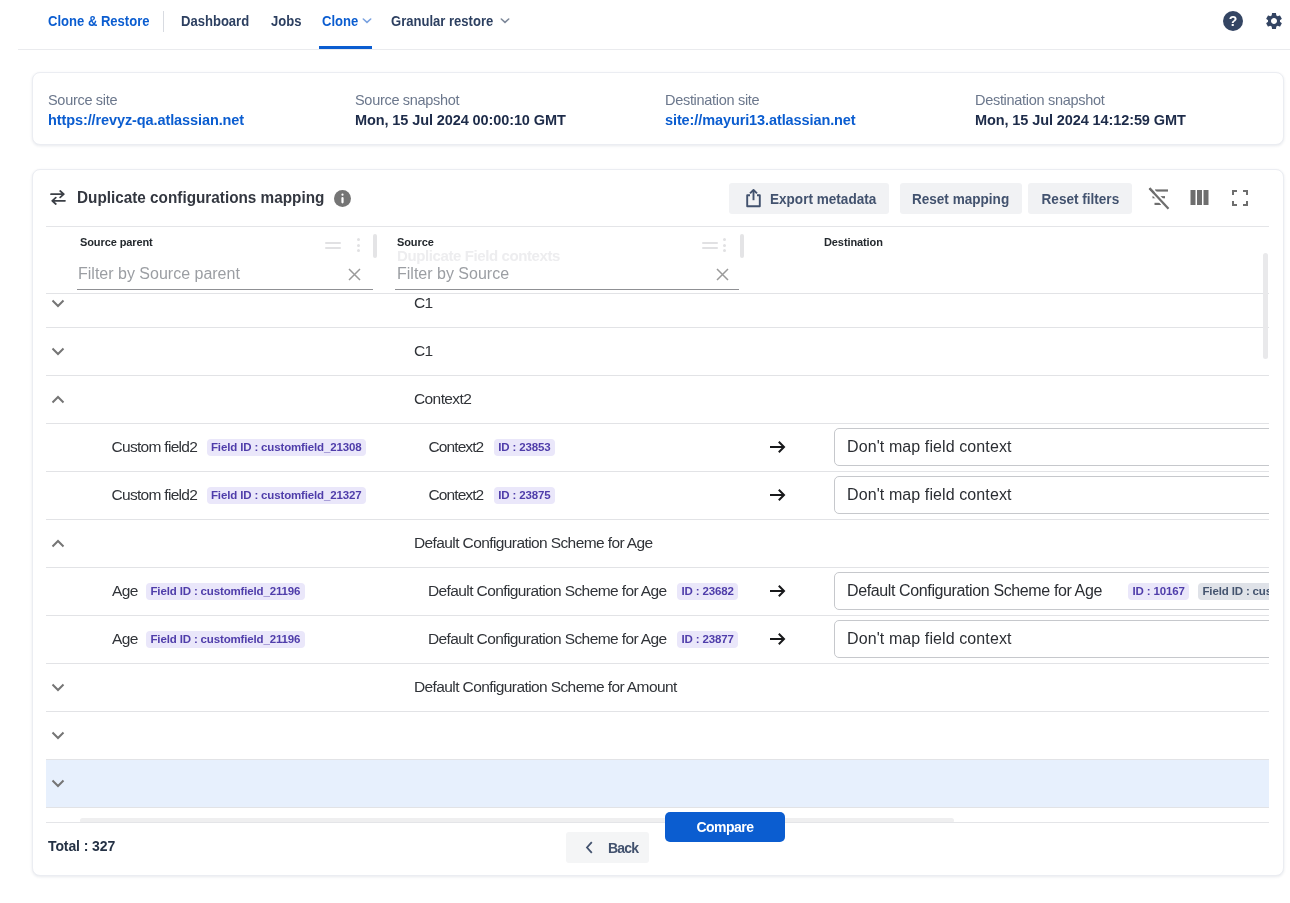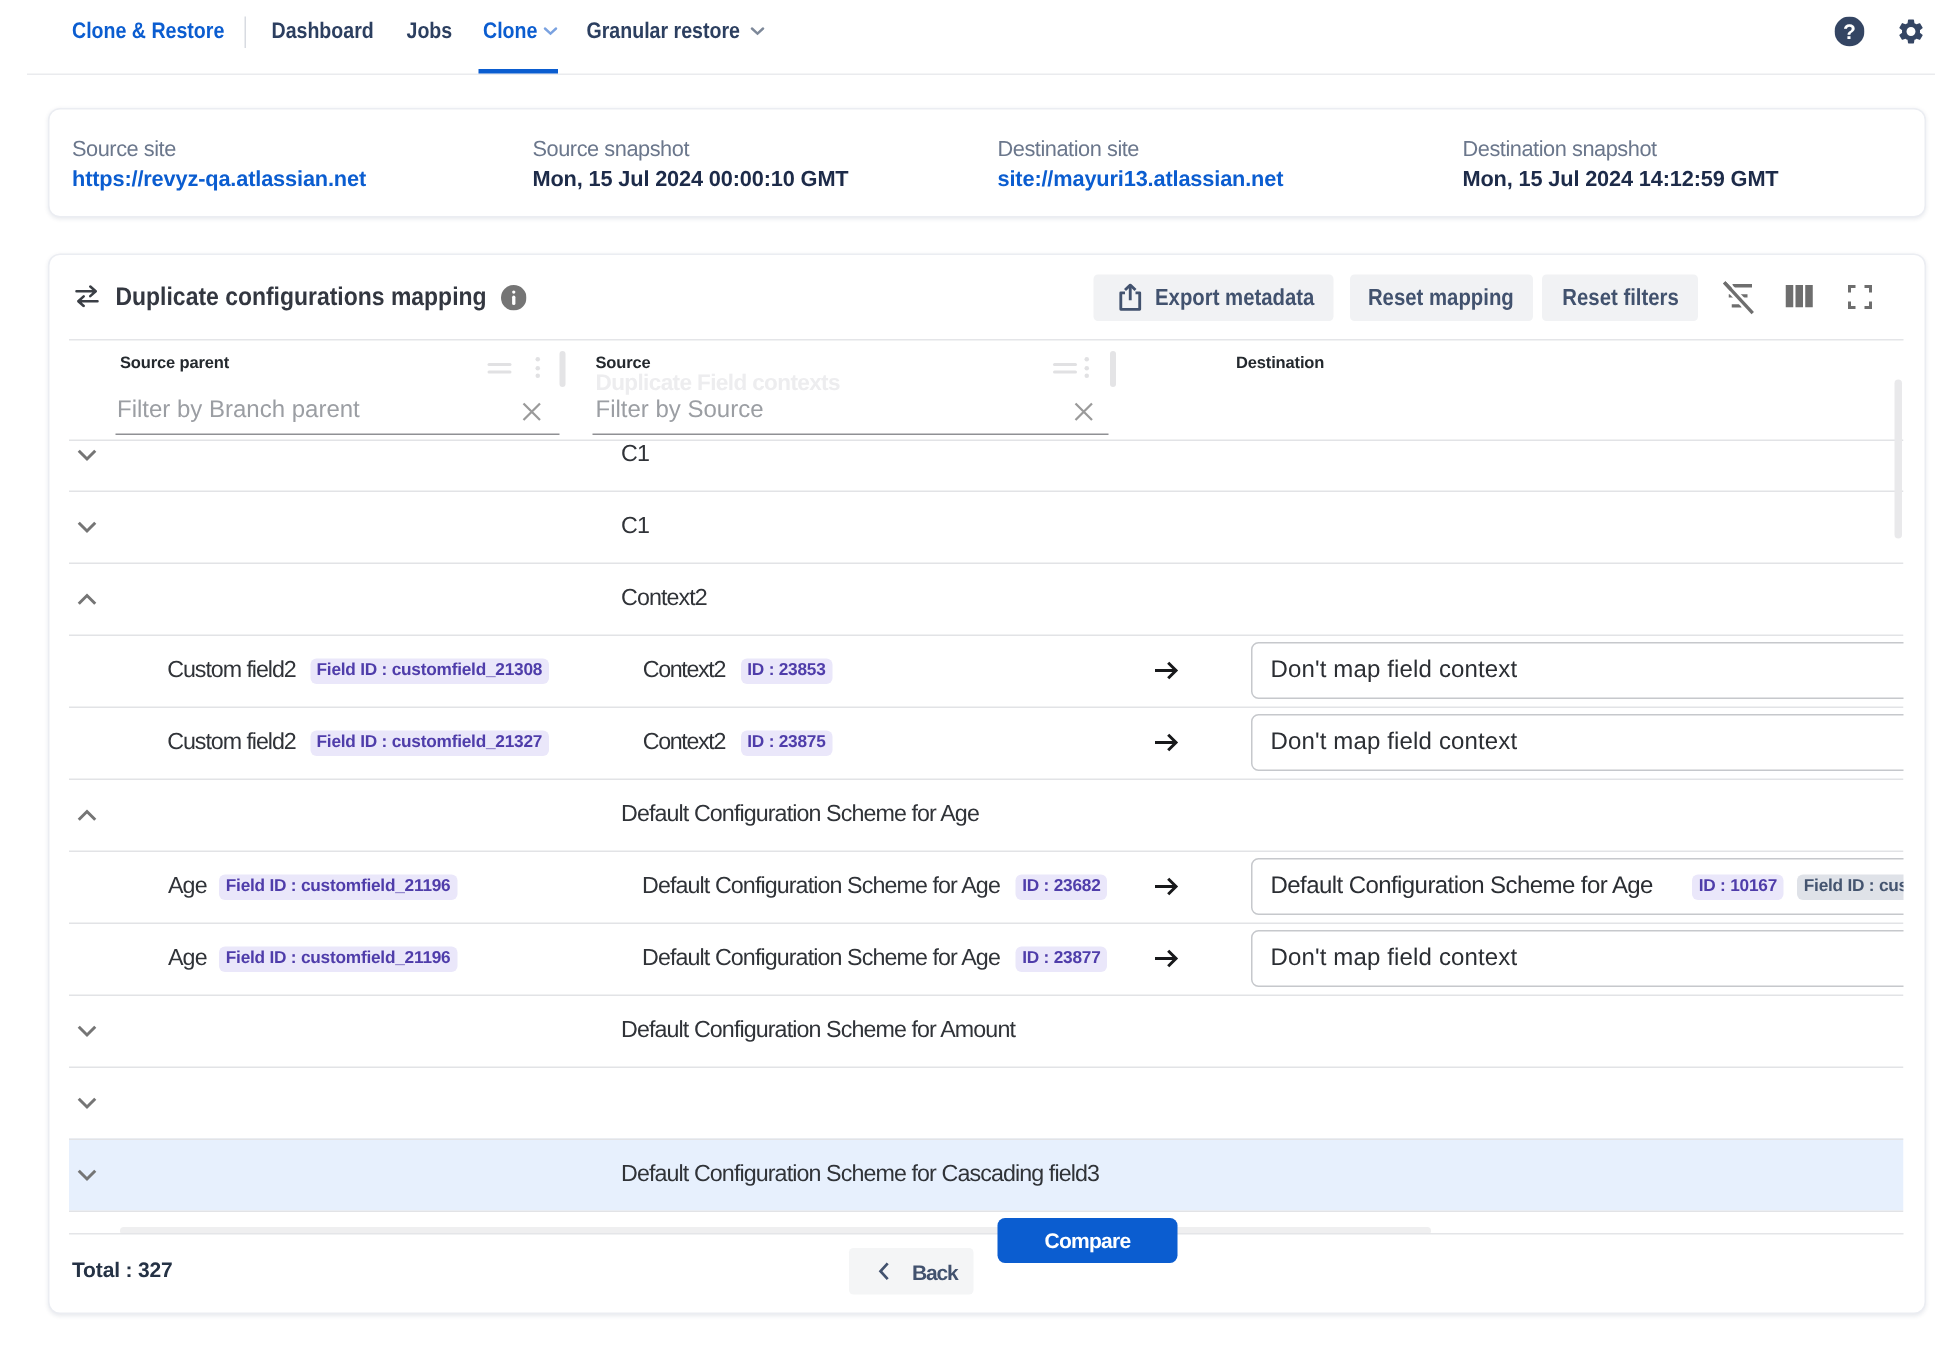--- a/index.html
+++ b/index.html
@@ -135,21 +135,21 @@
     <div class="hdr" style="left:351px;top:7px;">Source</div>
     <div class="abs" style="left:656px;top:15px;width:16px;height:2.4px;background:#e1e1e3;border-radius:1px;"></div>
     <div class="abs" style="left:656px;top:19.6px;width:16px;height:2.4px;background:#e1e1e3;border-radius:1px;"></div>
     <div class="abs" style="left:677px;top:11px;width:3px;height:3px;border-radius:50%;background:#e1e1e3;"></div>
     <div class="abs" style="left:677px;top:16.5px;width:3px;height:3px;border-radius:50%;background:#e1e1e3;"></div>
     <div class="abs" style="left:677px;top:22px;width:3px;height:3px;border-radius:50%;background:#e1e1e3;"></div>
     <div class="abs" style="left:694px;top:7px;width:3.5px;height:24px;border-radius:2px;background:#e4e4e6;"></div>
 
     <div class="hdr" style="left:778px;top:7px;">Destination</div>
 
-    <div class="ph" style="left:32px;top:37px;">Filter by Branch parent</div>
+    <div class="ph" style="left:32px;top:37px;">Filter by Source parent</div>
     <svg class="abs" style="left:302px;top:41px;" width="13" height="13" viewBox="0 0 13 13">
         <path d="M1 1l11 11M12 1L1 12" stroke="#9a9a9a" stroke-width="1.5"></path>
       </svg>
     <div class="uline" style="left:31px;top:62px;width:296px;"></div>
     <div class="ph" style="left:351px;top:37px;">Filter by Source</div>
     <svg class="abs" style="left:670px;top:41px;" width="13" height="13" viewBox="0 0 13 13">
         <path d="M1 1l11 11M12 1L1 12" stroke="#9a9a9a" stroke-width="1.5"></path>
       </svg>
     <div class="uline" style="left:349px;top:62px;width:344px;"></div>
 
@@ -234,21 +234,20 @@
       </svg>
     <div class="gtext" style="left:368px;top:451px;">Default Configuration Scheme for Amount</div>
 
     <svg class="abs" style="left:5px;top:504px;" width="14" height="9" viewBox="0 0 14 9">
         <path d="M1.5 1.5L7 7l5.5-5.5" stroke="#757575" stroke-width="2" fill="none"></path>
       </svg>
 
     <svg class="abs" style="left:5px;top:552px;" width="14" height="9" viewBox="0 0 14 9">
         <path d="M1.5 1.5L7 7l5.5-5.5" stroke="#757575" stroke-width="2" fill="none"></path>
       </svg>
-    <div class="gtext" style="left:368px;top:547px;">Default Configuration Scheme for Cascading field3</div>
 
     <div class="hthumb"></div>
     <div class="vthumb"></div>
   </div>
 
   <div class="ftr-total">Total : 327</div>
   <div class="btn-back"></div>
   <svg class="abs" style="left:567px;top:841px;" width="8" height="13" viewBox="0 0 8 13">
       <path d="M6.8 1.2L2 6.5l4.8 5.3" stroke="#42526e" stroke-width="1.8" fill="none"></path>
     </svg>

